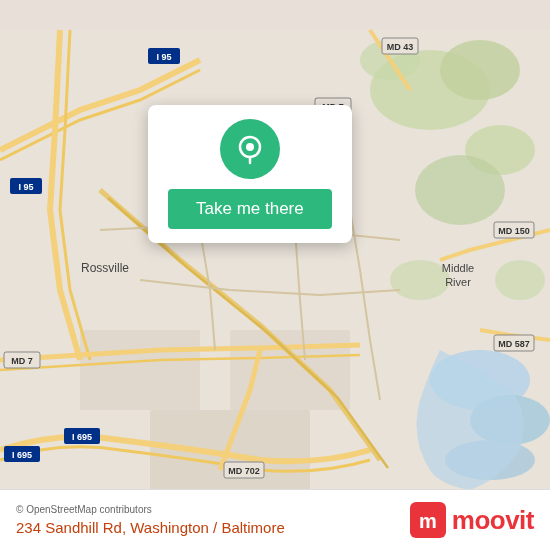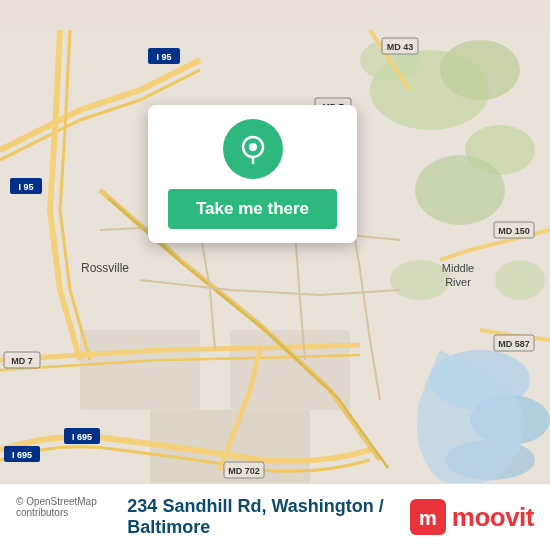--- a/index.html
+++ b/index.html
@@ -33,33 +33,33 @@
       padding: 12px 16px;
       display: flex;
       align-items: center;
       justify-content: space-between;
       border-top: 1px solid #ddd;
       z-index: 10;
     }
 
     #bottom-left {
       display: flex;
-      flex-direction: row;
+      flex-direction: column;
     }
 
     #copyright-text {
       font-size: 10px;
       color: #666;
       margin-bottom: 4px;
     }
 
     #address-text {
-      font-size: 18px;
-      color: #0c4a6e;
-      font-weight: 700;
+      font-size: 15px;
+      color: #c2410c;
+      font-weight: 400;
     }
 
     #moovit-logo {
       display: flex;
       align-items: center;
       gap: 6px;
     }
 
     #moovit-icon {
       width: 36px;
@@ -105,21 +105,21 @@
       height: 32px;
     }
 
     #take-me-there-btn {
       background: #2db87d;
       color: white;
       border: none;
       border-radius: 4px;
       padding: 10px 28px;
       font-size: 17px;
-      font-weight: 700;
+      font-weight: 400;
       cursor: pointer;
       white-space: nowrap;
     }
   </style>
 </head>
 <body>
 
 <div id="map-container">
 
   <svg id="map-svg" viewBox="0 0 550 490" xmlns="http://www.w3.org/2000/svg">

